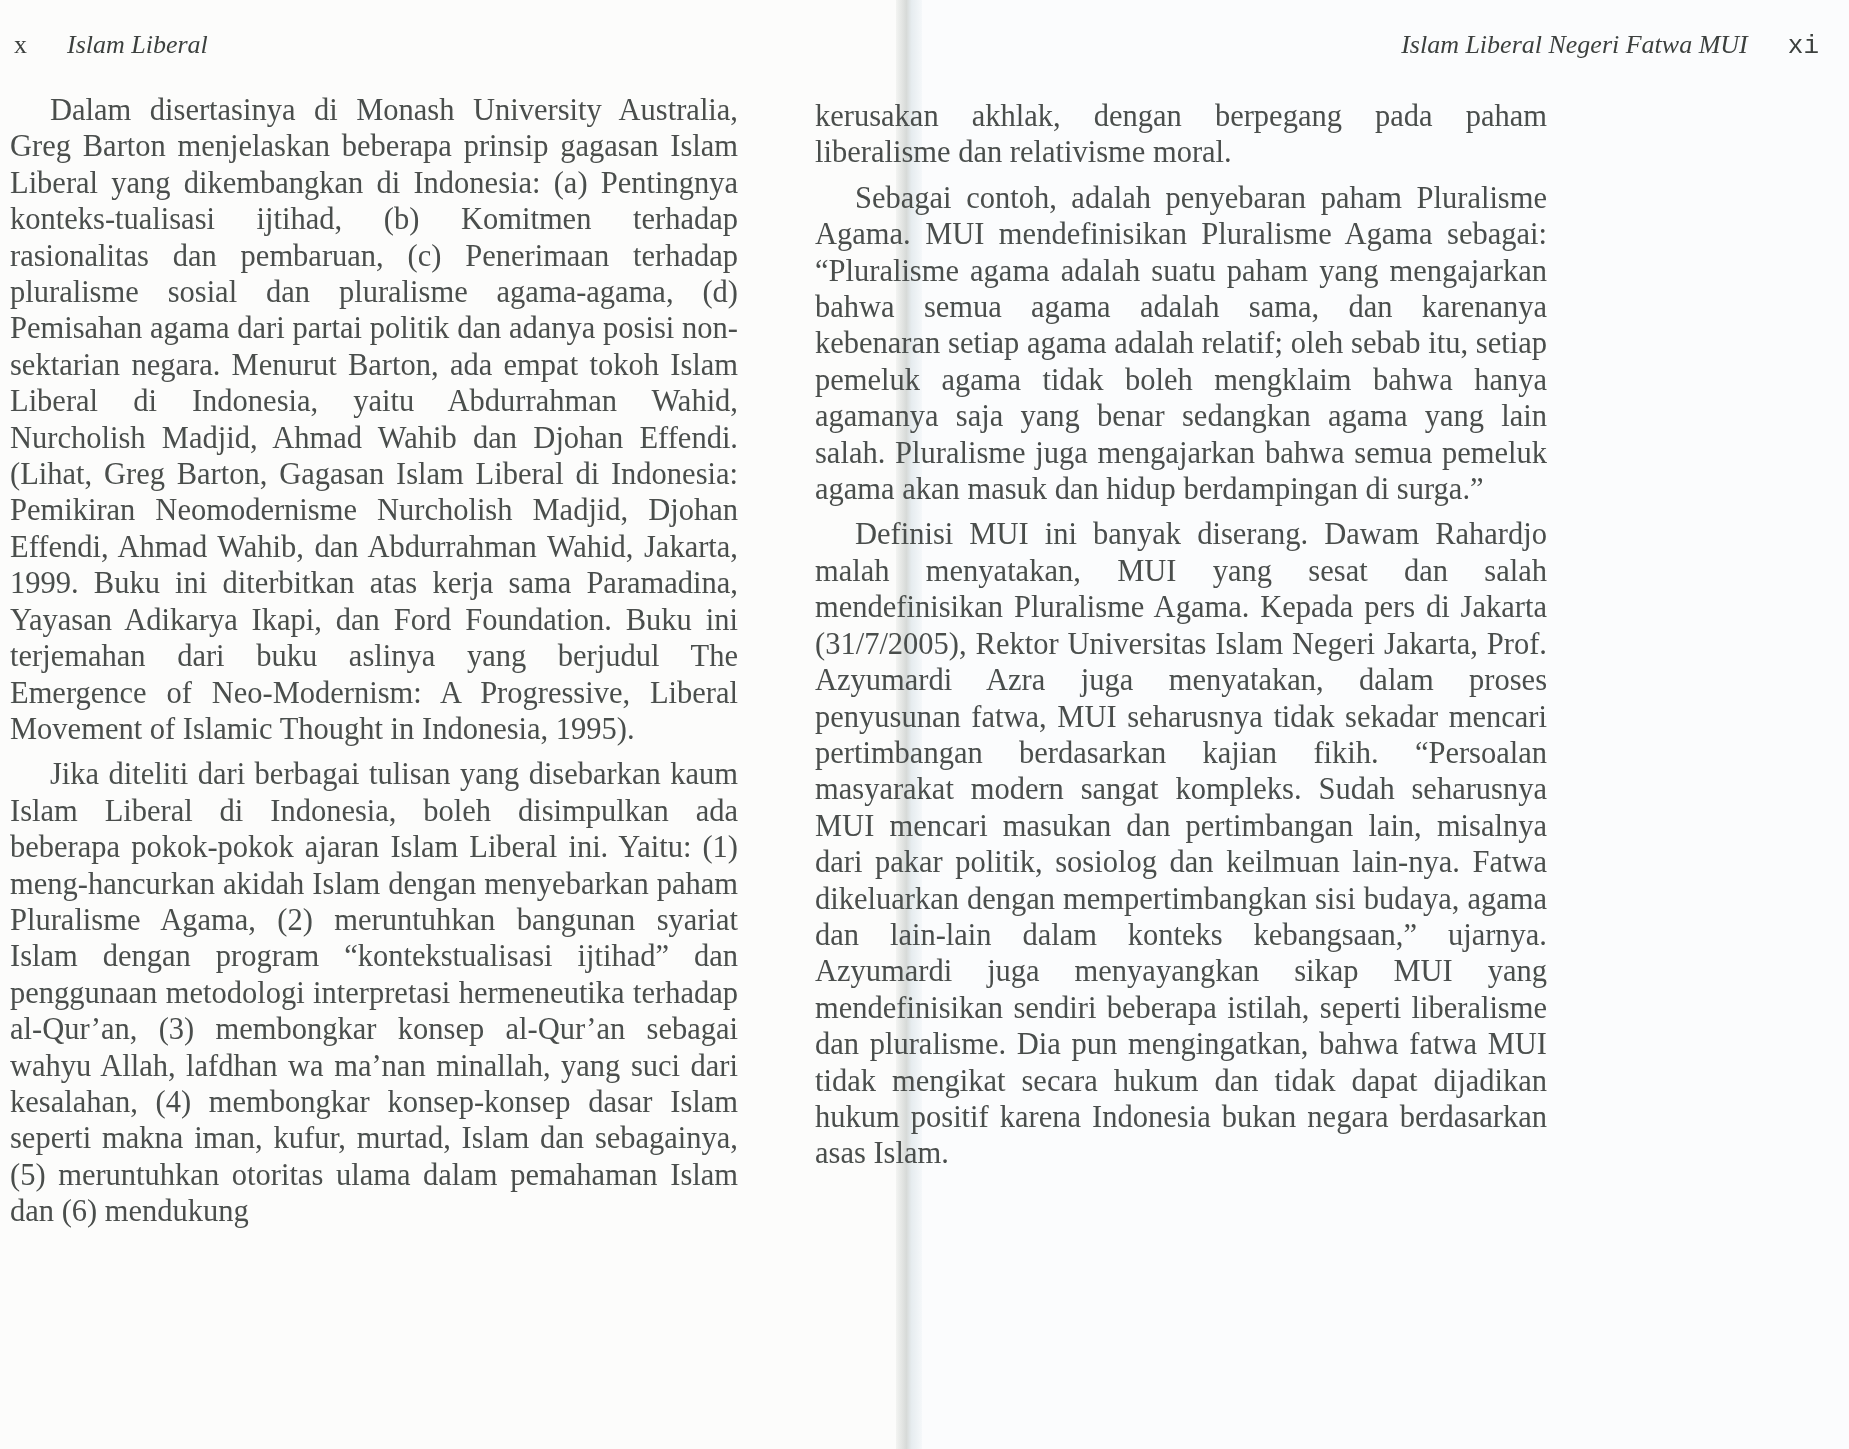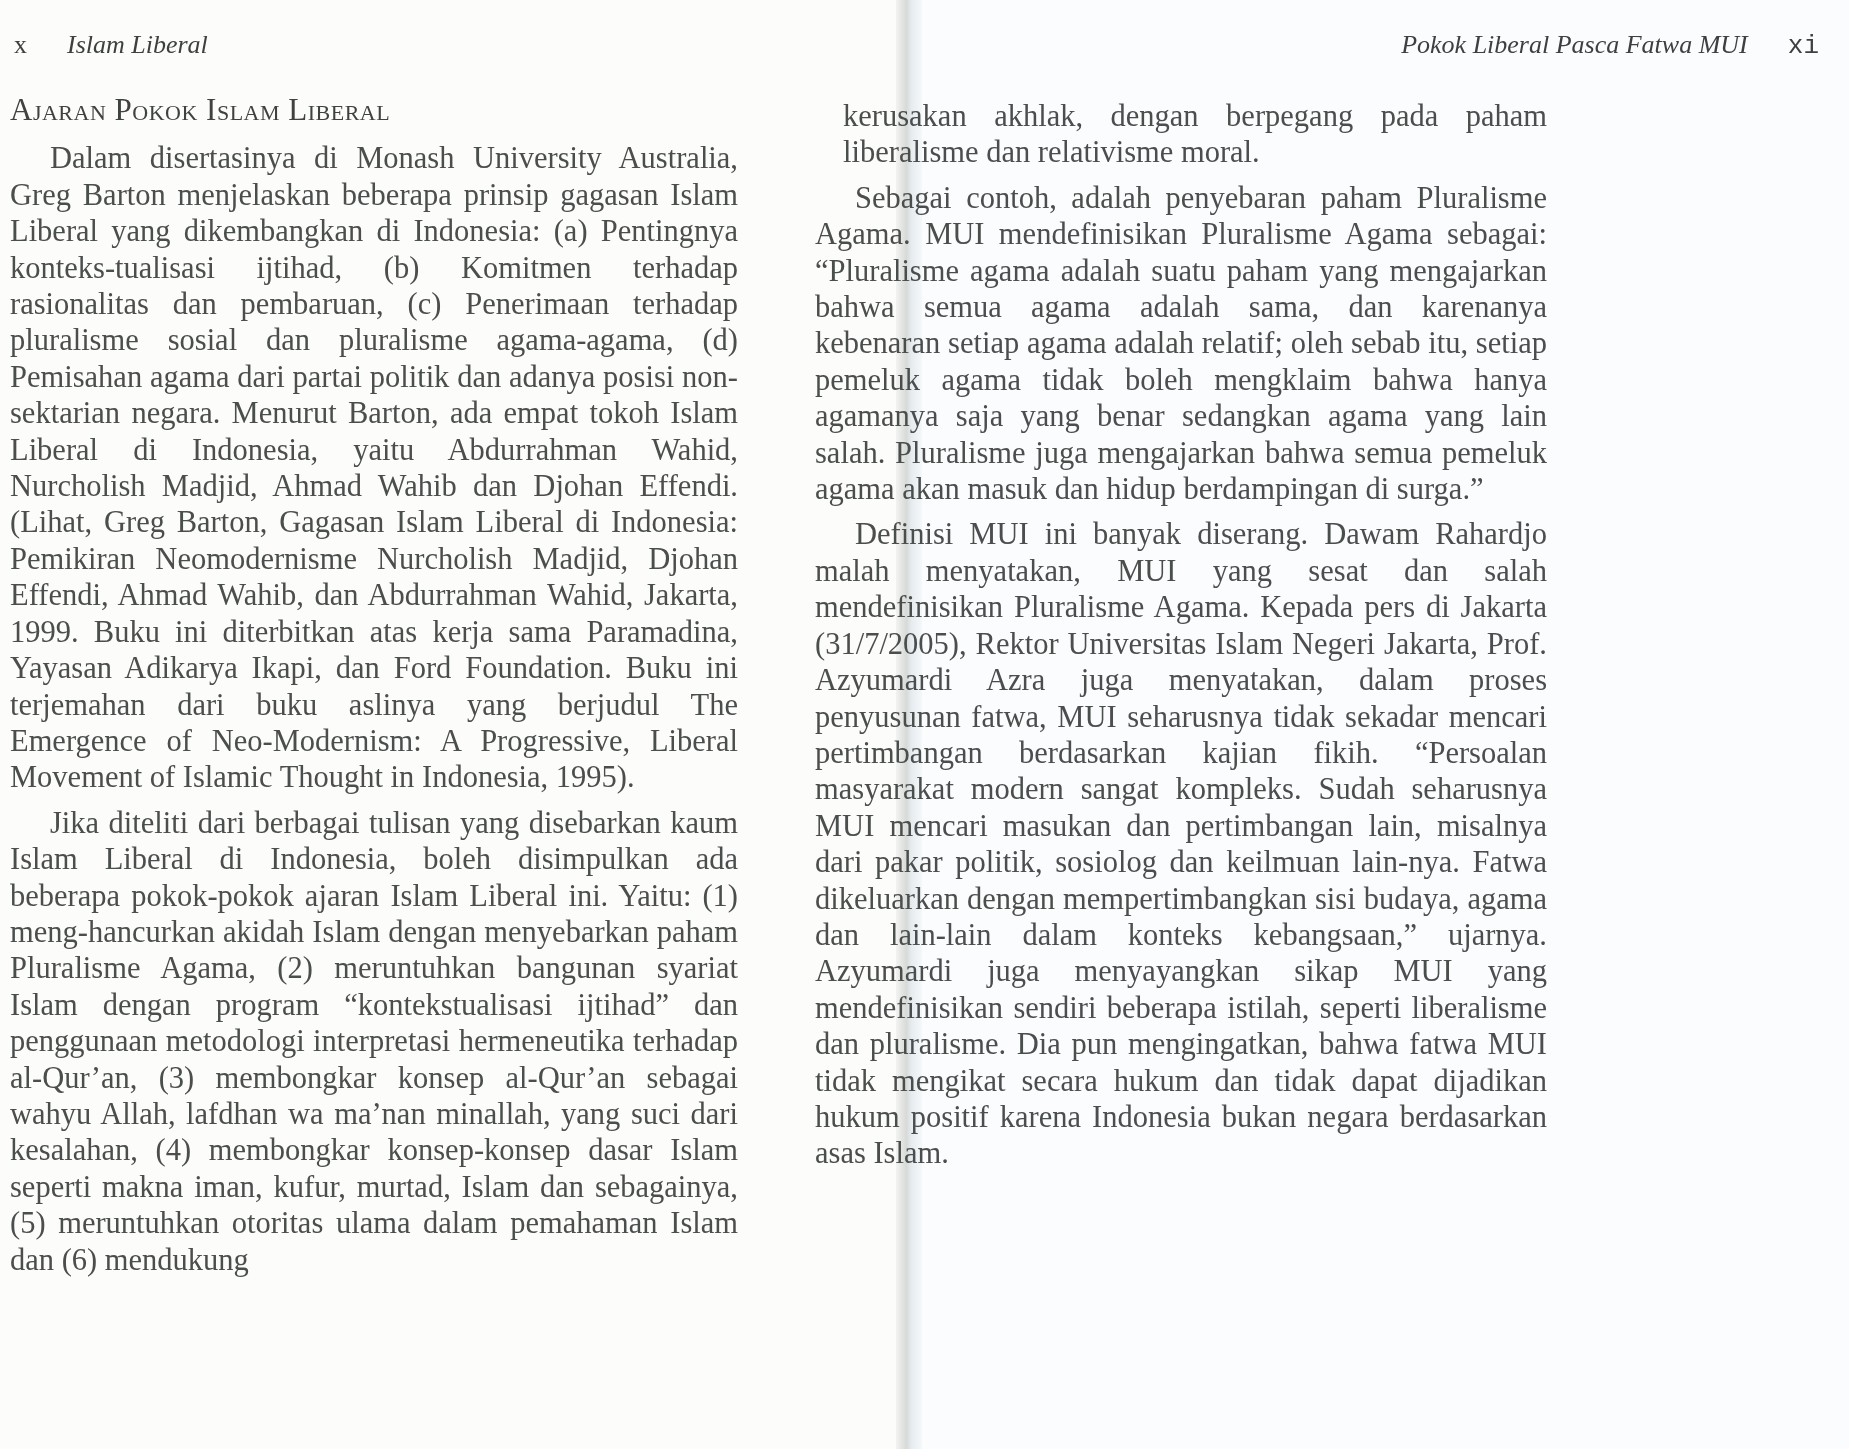--- a/index.html
+++ b/index.html
@@ -33,44 +33,43 @@
       position: absolute; font-size: 30.5px; line-height: 36.4px;
       text-align: justify; hyphens: manual;
     }
     .col-left { left: 10px; top: 92px; width: 728px; }
     .col-right { left: 815px; top: 98px; width: 732px; }
     .section-title {
       font-size: 31px; letter-spacing: 0.5px; margin: 0 0 12px 0; font-weight: normal;
       font-variant: small-caps; color: #3e4240;
     }
     .para { margin: 0 0 9px 0; text-indent: 40px; }
-    .para.noindent { text-indent: 0; margin-left: 28px; }
+    .para.noindent { text-indent: 0; }
     .para span.i { }
   </style>
 </head>
 <body>
 
 <div class="page page-left">
   <div class="running-head rh-left">
     <span class="folio">x</span><span class="title">Islam Liberal</span>
   </div>
   <div class="column col-left">
-    <h2 class="section-title">Ajaran Pokok Islam Liberal</h2>
     <p class="para">
       <span>Dalam disertasinya di Monash University Australia, Greg Barton menjelaskan beberapa prinsip gagasan Islam Liberal yang dikembangkan di Indonesia: (a) Pentingnya konteks-tualisasi ijtihad, (b) Komitmen terhadap rasionalitas dan pembaruan, (c) Penerimaan terhadap pluralisme sosial dan pluralisme agama-agama, (d) Pemisahan agama dari partai politik dan adanya posisi non-sektarian negara. Menurut Barton, ada empat tokoh Islam Liberal di Indonesia, yaitu Abdurrahman Wahid, Nurcholish Madjid, Ahmad Wahib dan Djohan Effendi. (Lihat, Greg Barton, </span><span class="i">Gagasan Islam Liberal di Indonesia: Pemikiran Neomodernisme Nurcholish Madjid, Djohan Effendi, Ahmad Wahib, dan Abdurrahman Wahid</span><span>, Jakarta, 1999. Buku ini diterbitkan atas kerja sama Paramadina, Yayasan Adikarya Ikapi, dan Ford Foundation. Buku ini terjemahan dari buku aslinya yang berjudul </span><span class="i">The Emergence of Neo-Modernism: A Progressive, Liberal Movement of Islamic Thought in Indonesia</span><span>, 1995).</span>
     </p>
     <p class="para">
       <span>Jika diteliti dari berbagai tulisan yang disebarkan kaum Islam Liberal di Indonesia, boleh disimpulkan ada beberapa pokok-pokok ajaran Islam Liberal ini. Yaitu: (1) meng-hancurkan akidah Islam dengan menyebarkan paham Pluralisme Agama, (2) meruntuhkan bangunan syariat Islam dengan program “kontekstualisasi ijtihad” dan penggunaan metodologi interpretasi hermeneutika terhadap al-Qur’an, (3) membongkar konsep al-Qur’an sebagai wahyu Allah, </span><span class="i">lafdhan wa ma’nan minallah</span><span>, yang suci dari kesalahan, (4) membongkar konsep-konsep dasar Islam seperti makna iman, kufur, murtad, Islam dan sebagainya, (5) meruntuhkan otoritas ulama dalam pemahaman Islam dan (6) mendukung</span>
     </p>
   </div>
 </div>
 
 <div class="page page-right"></div>
 <div class="gutter"></div>
 
 <div class="running-head rh-right">
-  <span class="title">Pokok Liberal Pasca Fatwa MUI</span><span class="folio">xi</span>
+  <span class="title">Islam Liberal Negeri Fatwa MUI</span><span class="folio">xi</span>
 </div>
 <div class="column col-right">
   <p class="para noindent">kerusakan akhlak, dengan berpegang pada paham liberalisme dan relativisme moral.</p>
   <p class="para">Sebagai contoh, adalah penyebaran paham Pluralisme Agama. MUI mendefinisikan Pluralisme Agama sebagai: “Pluralisme agama adalah suatu paham yang mengajarkan bahwa semua agama adalah sama, dan karenanya kebenaran setiap agama adalah relatif; oleh sebab itu, setiap pemeluk agama tidak boleh mengklaim bahwa hanya agamanya saja yang benar sedangkan agama yang lain salah. Pluralisme juga mengajarkan bahwa semua pemeluk agama akan masuk dan hidup berdampingan di surga.”</p>
   <p class="para">Definisi MUI ini banyak diserang. Dawam Rahardjo malah menyatakan, MUI yang sesat dan salah mendefinisikan Pluralisme Agama. Kepada pers di Jakarta (31/7/2005), Rektor Universitas Islam Negeri Jakarta, Prof. Azyumardi Azra juga menyatakan, dalam proses penyusunan fatwa, MUI seharusnya tidak sekadar mencari pertimbangan berdasarkan kajian fikih. “Persoalan masyarakat modern sangat kompleks. Sudah seharusnya MUI mencari masukan dan pertimbangan lain, misalnya dari pakar politik, sosiolog dan keilmuan lain-nya. Fatwa dikeluarkan dengan mempertimbangkan sisi budaya, agama dan lain-lain dalam konteks kebangsaan,” ujarnya. Azyumardi juga menyayangkan sikap MUI yang mendefinisikan sendiri beberapa istilah, seperti liberalisme dan pluralisme. Dia pun mengingatkan, bahwa fatwa MUI tidak mengikat secara hukum dan tidak dapat dijadikan hukum positif karena Indonesia bukan negara berdasarkan asas Islam.</p>
 </div>
 
 </body></html>

